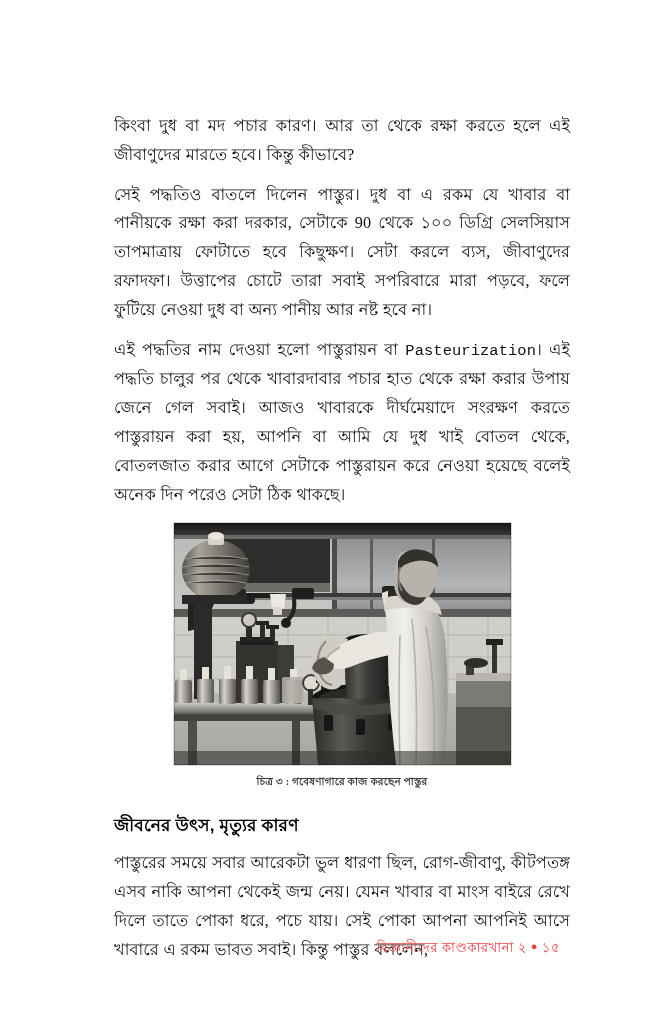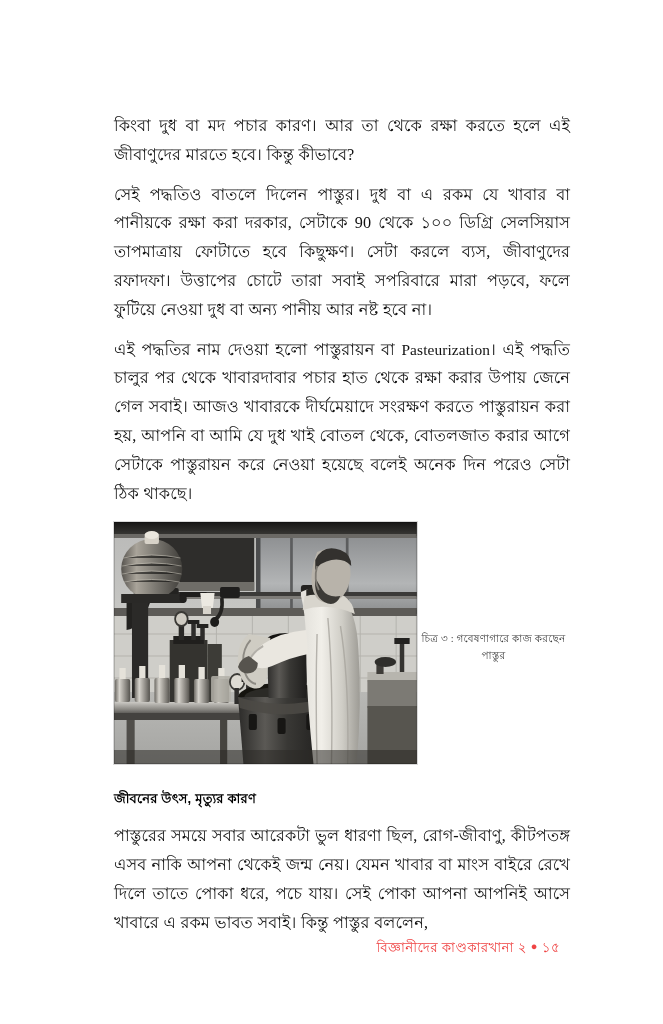--- a/index.html
+++ b/index.html
@@ -37,30 +37,32 @@
     font-size: 16.2px;
     line-height: 28.8px;
     font-family: "Liberation Serif", "DejaVu Serif", serif;
     color: #111111;
     letter-spacing: 0.1px;
     word-spacing: 0.5px;
   }
   p.para:last-child { margin-bottom: 0; }
 
   .latin {
-    font-family: Liberation Serif, serif;
+    font-family: Liberation Mono, monospace;
     font-size: 15.4px;
   }
 
   
   .figure {
     margin: 14px 0 0 0;
     width: 456px;
     display: flex;
+    flex-direction: column;
     align-items: center;
+    font-weight: bold;
   }
   .photo-frame {
     width: 337px;
     height: 242px;
     position: relative;
     overflow: hidden;
     background: #3a3a3a;
     box-shadow: 0 0 0 1px #d9d9d9;
   }
   .photo-frame svg { display: block; width: 100%; height: 100%; }
@@ -70,21 +72,21 @@
     font-size: 10.4px;
     color: #3d3d3d;
     text-align: center;
     font-family: "Liberation Serif", "DejaVu Serif", serif;
     letter-spacing: 0.2px;
   }
 
   
   h2.section-heading {
     margin: 22px 0 10px 0;
-    font-size: 13px;
+    font-size: 17px;
     font-weight: bold;
     line-height: 26px;
     color: #000000;
     font-family: "Liberation Sans", "DejaVu Sans", sans-serif;
     letter-spacing: 0.2px;
   }
 
   
   .footer {
     position: absolute;

